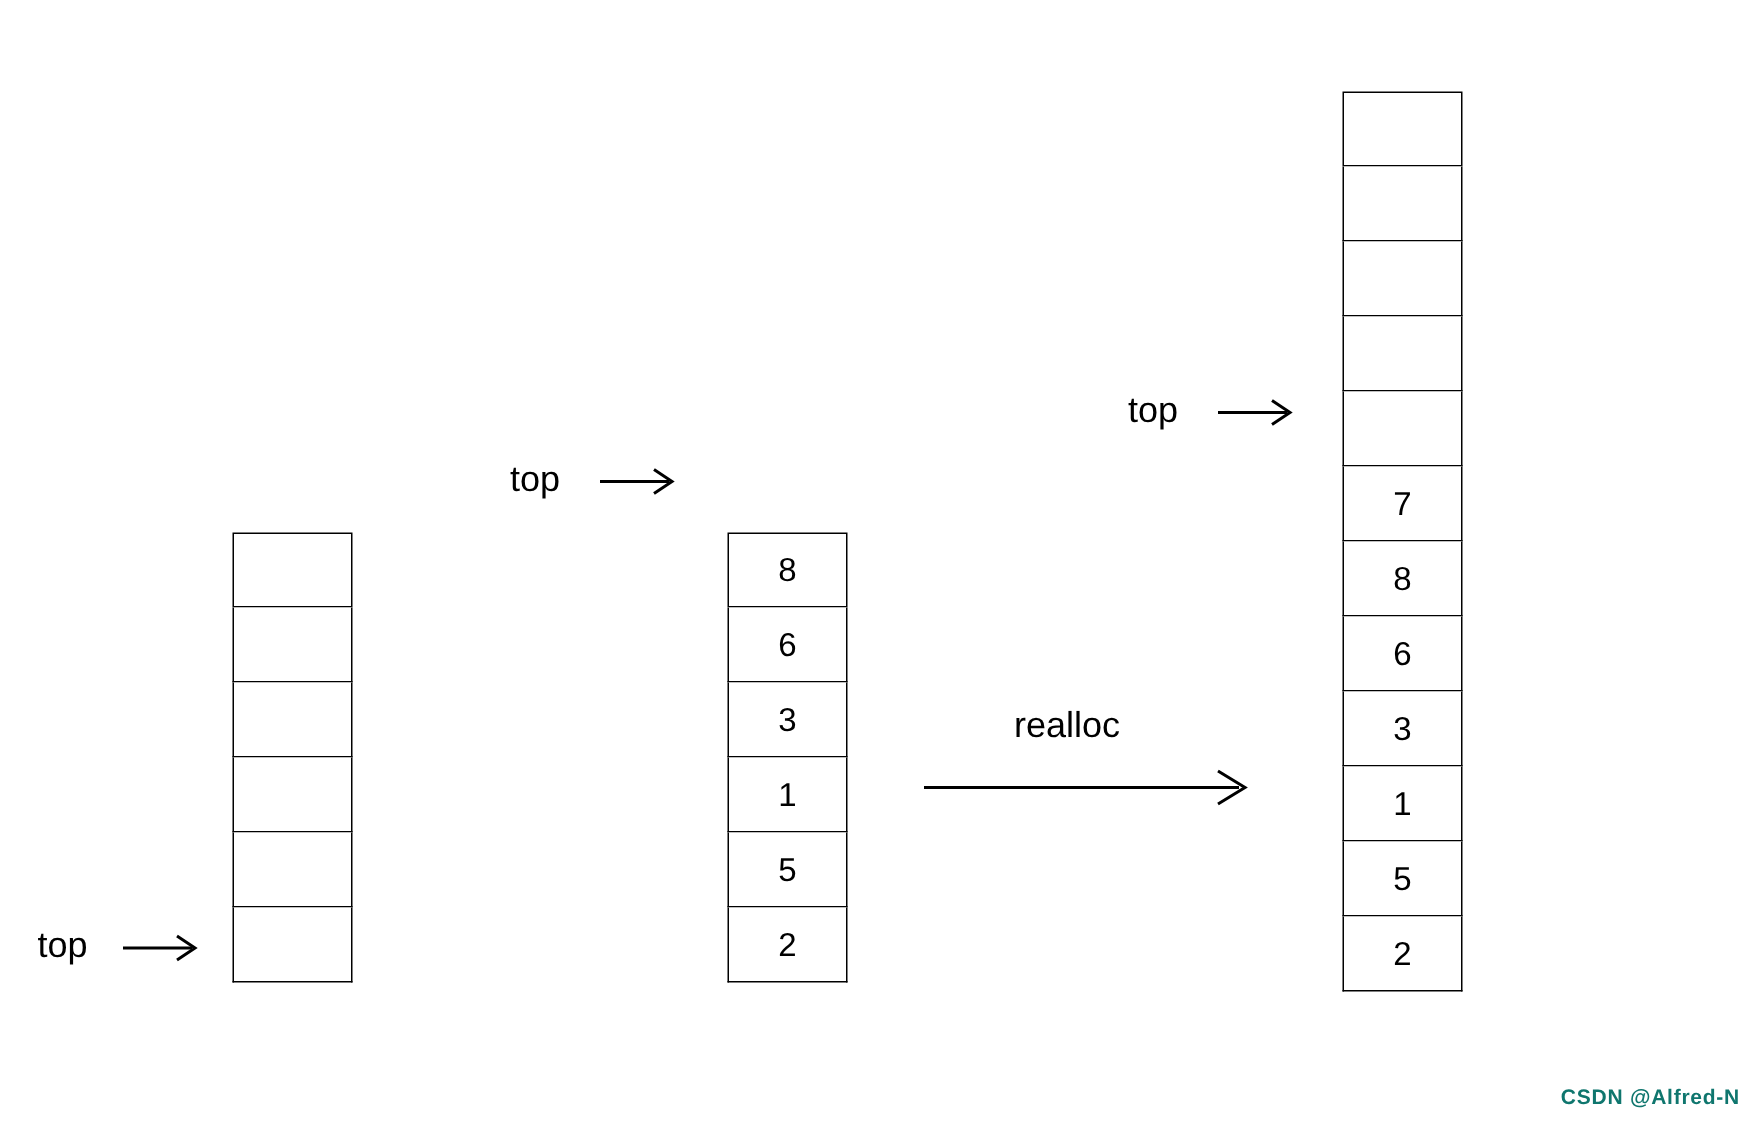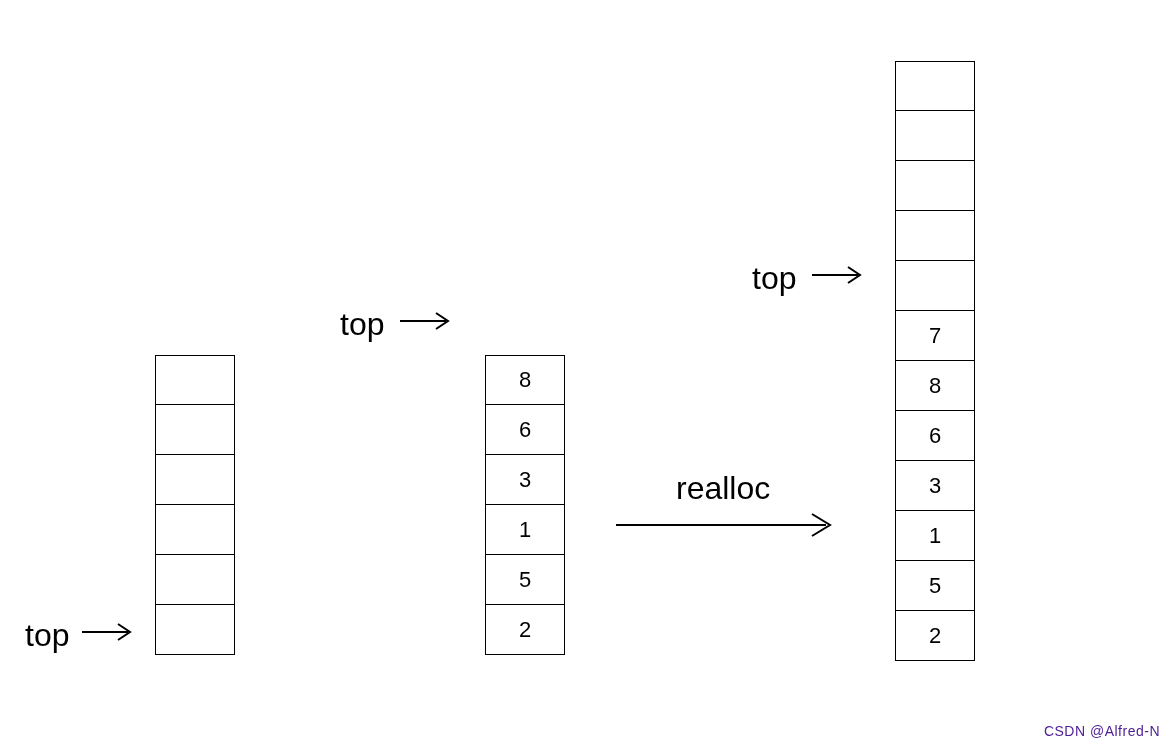--- a/index.html
+++ b/index.html
@@ -27,31 +27,32 @@
     position: absolute;
     display: flex;
     flex-direction: column;
   }
   
   .stack .cell + .cell {
     border-top: none;
   }
   .label {
     position: absolute;
-    font-size: 32px;
+    font-size: 24px;
     color: #000;
     white-space: nowrap;
   }
   .watermark {
     position: absolute;
     right: 12px;
     bottom: 8px;
     font-size: 14px;
-    color: #4c1d95;
+    color: #0f766e;
     letter-spacing: 0.5px;
+    font-weight: bold;
   }
   svg.arrow {
     position: absolute;
     overflow: visible;
   }
 </style>
 </head>
 <body>
 
 <div class="stack" style="left:155px; top:355px;">

